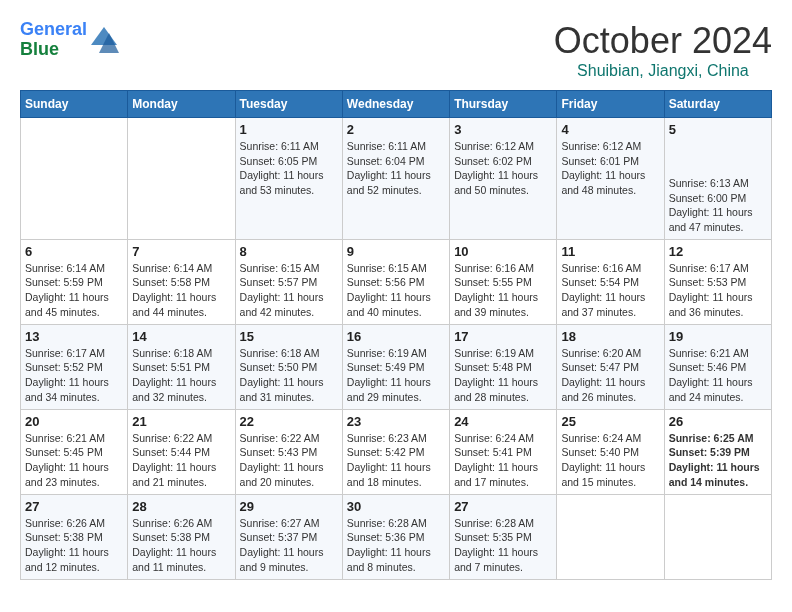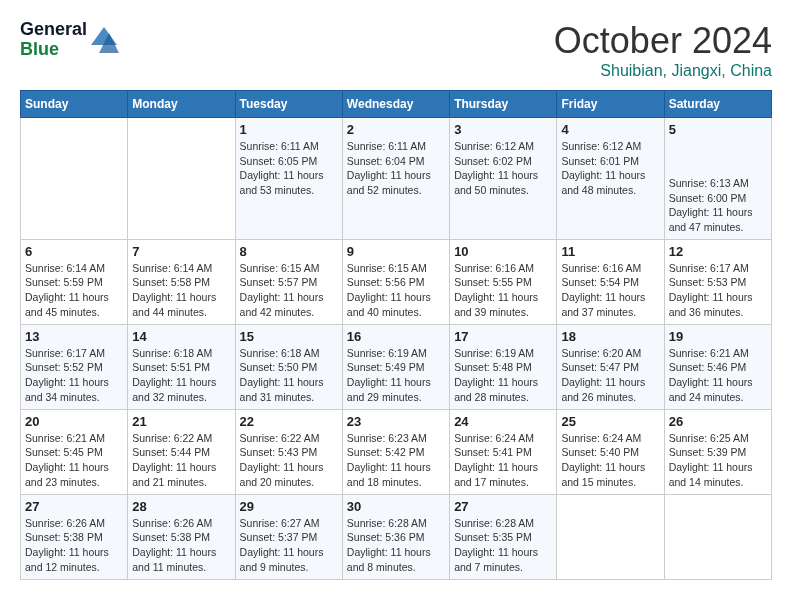--- a/index.html
+++ b/index.html
@@ -20,29 +20,29 @@
       display: flex;
       align-items: center;
     }
     .logo-text {
       font-size: 18px;
       font-weight: bold;
       color: #333;
       line-height: 1.1;
     }
     .logo-text span {
-      color: #0f172a;
+      color: #3b82f6;
     }
     .logo-icon {
       width: 30px;
       height: 30px;
       margin-left: 2px;
     }
     .title-block {
-      text-align: right;
+      text-align: center;
     }
     .month-title {
       font-size: 36px;
       color: #333;
       font-weight: normal;
     }
     .subtitle {
       font-size: 16px;
       color: #0f766e;
     }
@@ -280,21 +280,21 @@
 Daylight: 11 hours and 17 minutes.</div>
         </td>
         <td>
           <div class="day-num">25</div>
           <div class="day-info" style="white-space: pre-line;">Sunrise: 6:24 AM
 Sunset: 5:40 PM
 Daylight: 11 hours and 15 minutes.</div>
         </td>
         <td>
           <div class="day-num">26</div>
-          <div class="day-info" style="white-space: pre-line;">Sunrise: 6:25 AM
+          <div class="day-info" style="white-space: pre-line; font-weight: bold;">Sunrise: 6:25 AM
 Sunset: 5:39 PM
 Daylight: 11 hours and 14 minutes.</div>
         </td>
       </tr>
       <tr>
         <td>
           <div class="day-num">27</div>
           <div class="day-info" style="white-space: pre-line;">Sunrise: 6:26 AM
 Sunset: 5:38 PM
 Daylight: 11 hours and 12 minutes.</div>

